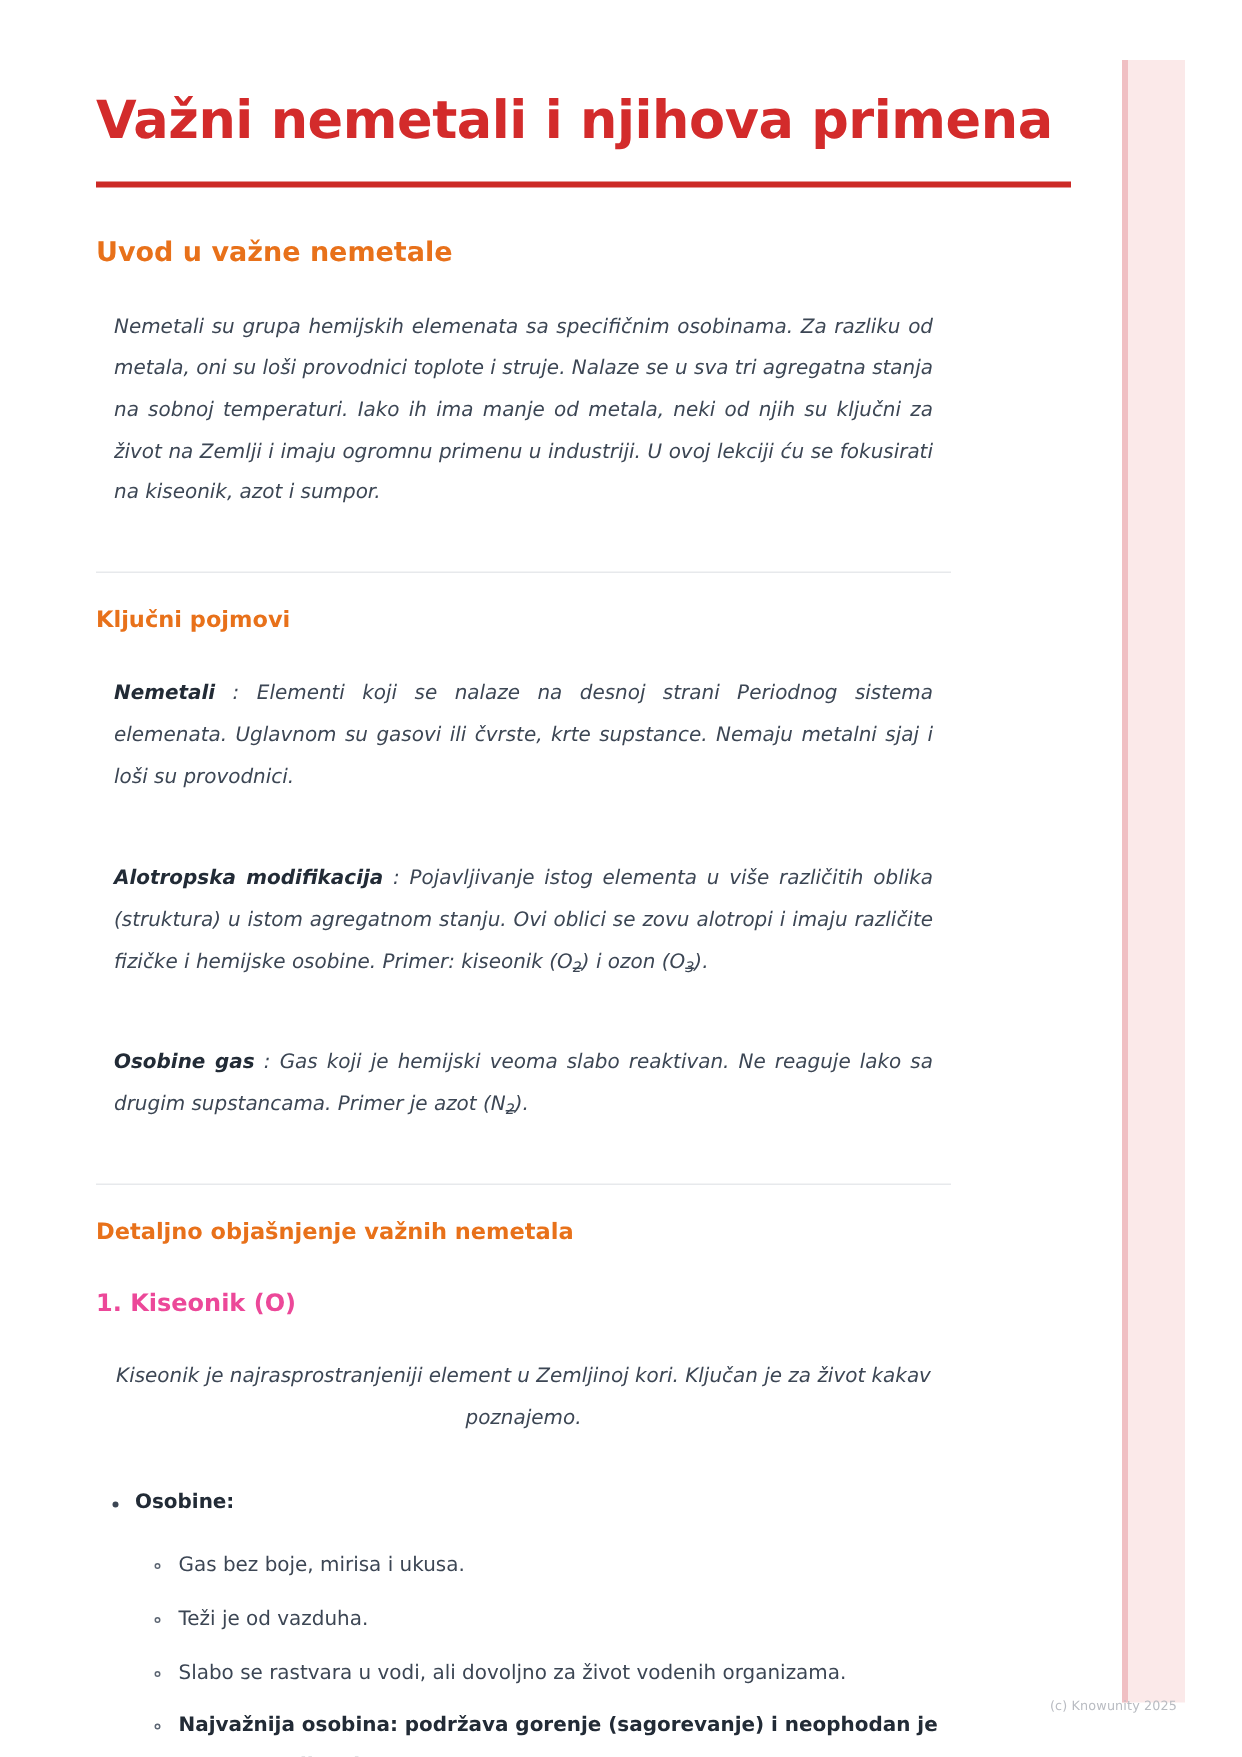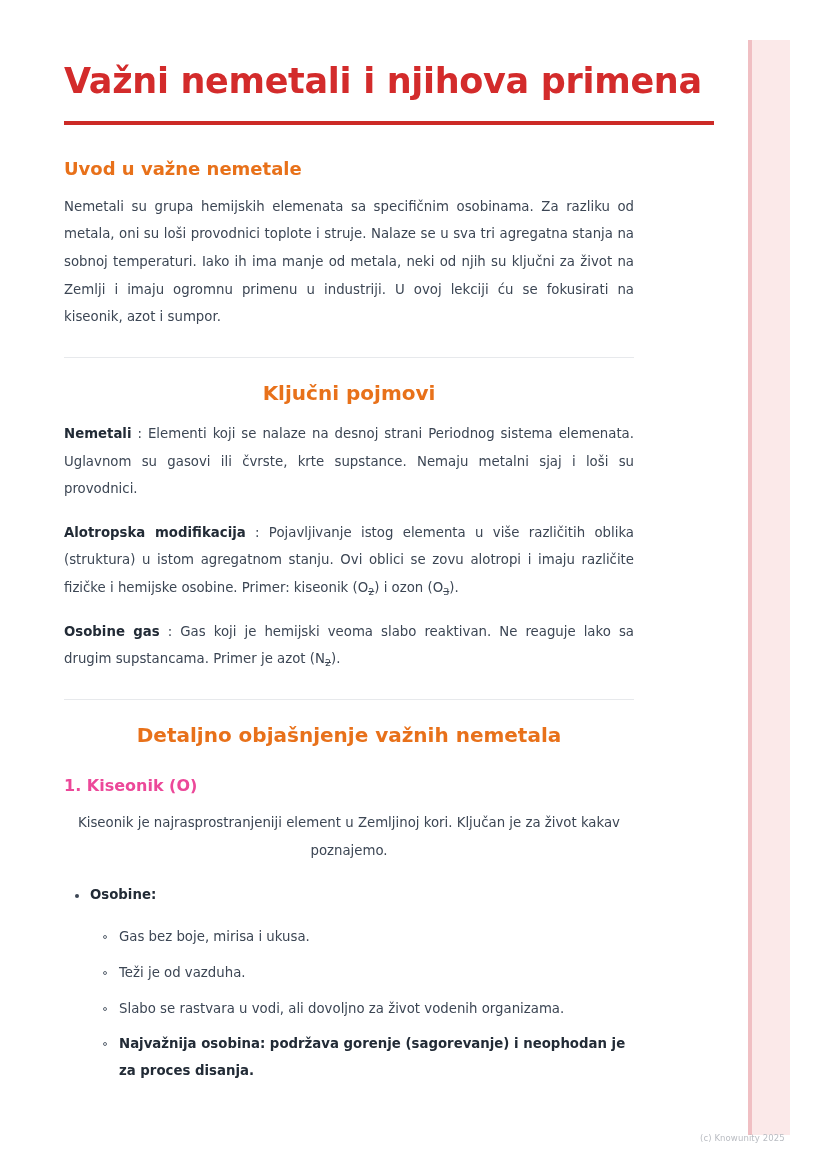--- a/index.html
+++ b/index.html
@@ -64,38 +64,38 @@
 
   
   .h2 {
     color: #e8711a;
     font-size: 18px;
     font-weight: 700;
     margin: 0;
     line-height: 1.3;
   }
   .h2.big {
-    font-size: 20px;
-    text-align: center;
+    font-size: 15px;
   }
   .h3 {
     color: #ec4899;
     font-size: 16px;
     font-weight: 700;
     margin: 0;
     line-height: 1.3;
   }
 
   
   .para {
     color: #3c4654;
     font-size: 13.3px;
     line-height: 2.08;
     text-align: justify;
-    margin: 0;
+    margin: 12px;
+    font-style: italic;
   }
   .para.left {
     text-align: center;
   }
   .term {
     font-weight: 700;
     color: #222b36;
   }
 
   

